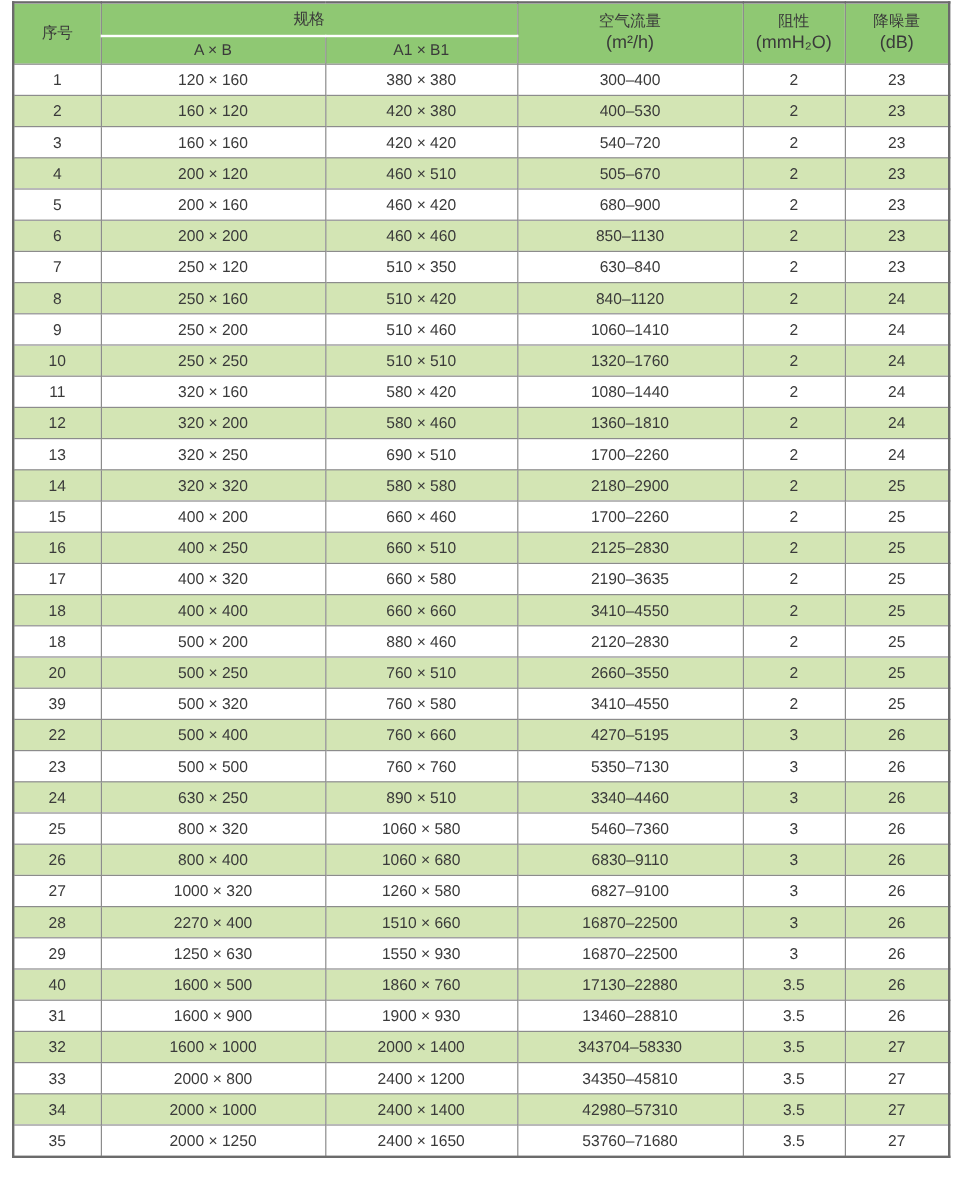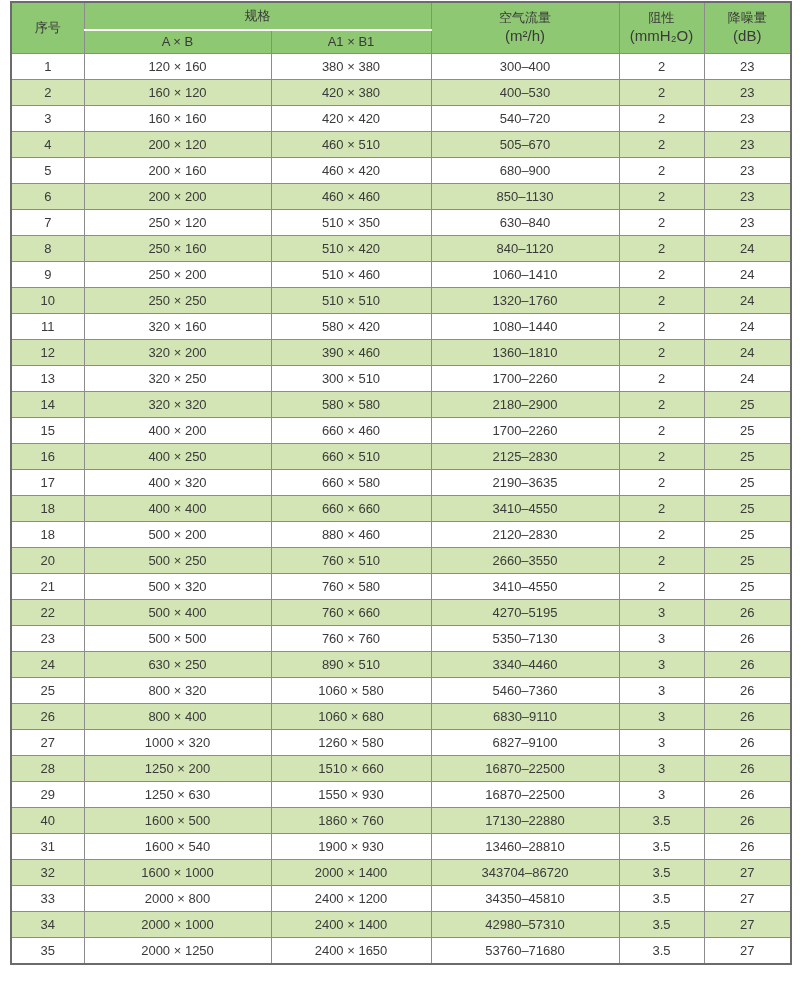--- a/index.html
+++ b/index.html
@@ -169,29 +169,29 @@
     <td>11</td>
     <td>320 × 160</td>
     <td>580 × 420</td>
     <td>1080–1440</td>
     <td>2</td>
     <td>24</td>
   </tr>
         <tr>
     <td>12</td>
     <td>320 × 200</td>
-    <td>390 × 460</td>
+    <td>580 × 460</td>
     <td>1360–1810</td>
     <td>2</td>
     <td>24</td>
   </tr>
         <tr>
     <td>13</td>
     <td>320 × 250</td>
-    <td>300 × 510</td>
+    <td>690 × 510</td>
     <td>1700–2260</td>
     <td>2</td>
     <td>24</td>
   </tr>
         <tr>
     <td>14</td>
     <td>320 × 320</td>
     <td>580 × 580</td>
     <td>2180–2900</td>
     <td>2</td>
@@ -239,21 +239,21 @@
   </tr>
         <tr>
     <td>20</td>
     <td>500 × 250</td>
     <td>760 × 510</td>
     <td>2660–3550</td>
     <td>2</td>
     <td>25</td>
   </tr>
         <tr>
-    <td>21</td>
+    <td>39</td>
     <td>500 × 320</td>
     <td>760 × 580</td>
     <td>3410–4550</td>
     <td>2</td>
     <td>25</td>
   </tr>
         <tr>
     <td>22</td>
     <td>500 × 400</td>
     <td>760 × 660</td>
@@ -296,21 +296,21 @@
         <tr>
     <td>27</td>
     <td>1000 × 320</td>
     <td>1260 × 580</td>
     <td>6827–9100</td>
     <td>3</td>
     <td>26</td>
   </tr>
         <tr>
     <td>28</td>
-    <td>1250 × 200</td>
+    <td>2270 × 400</td>
     <td>1510 × 660</td>
     <td>16870–22500</td>
     <td>3</td>
     <td>26</td>
   </tr>
         <tr>
     <td>29</td>
     <td>1250 × 630</td>
     <td>1550 × 930</td>
     <td>16870–22500</td>
@@ -320,31 +320,31 @@
         <tr>
     <td>40</td>
     <td>1600 × 500</td>
     <td>1860 × 760</td>
     <td>17130–22880</td>
     <td>3.5</td>
     <td>26</td>
   </tr>
         <tr>
     <td>31</td>
-    <td>1600 × 540</td>
+    <td>1600 × 900</td>
     <td>1900 × 930</td>
     <td>13460–28810</td>
     <td>3.5</td>
     <td>26</td>
   </tr>
         <tr>
     <td>32</td>
     <td>1600 × 1000</td>
     <td>2000 × 1400</td>
-    <td>343704–86720</td>
+    <td>343704–58330</td>
     <td>3.5</td>
     <td>27</td>
   </tr>
         <tr>
     <td>33</td>
     <td>2000 × 800</td>
     <td>2400 × 1200</td>
     <td>34350–45810</td>
     <td>3.5</td>
     <td>27</td>

